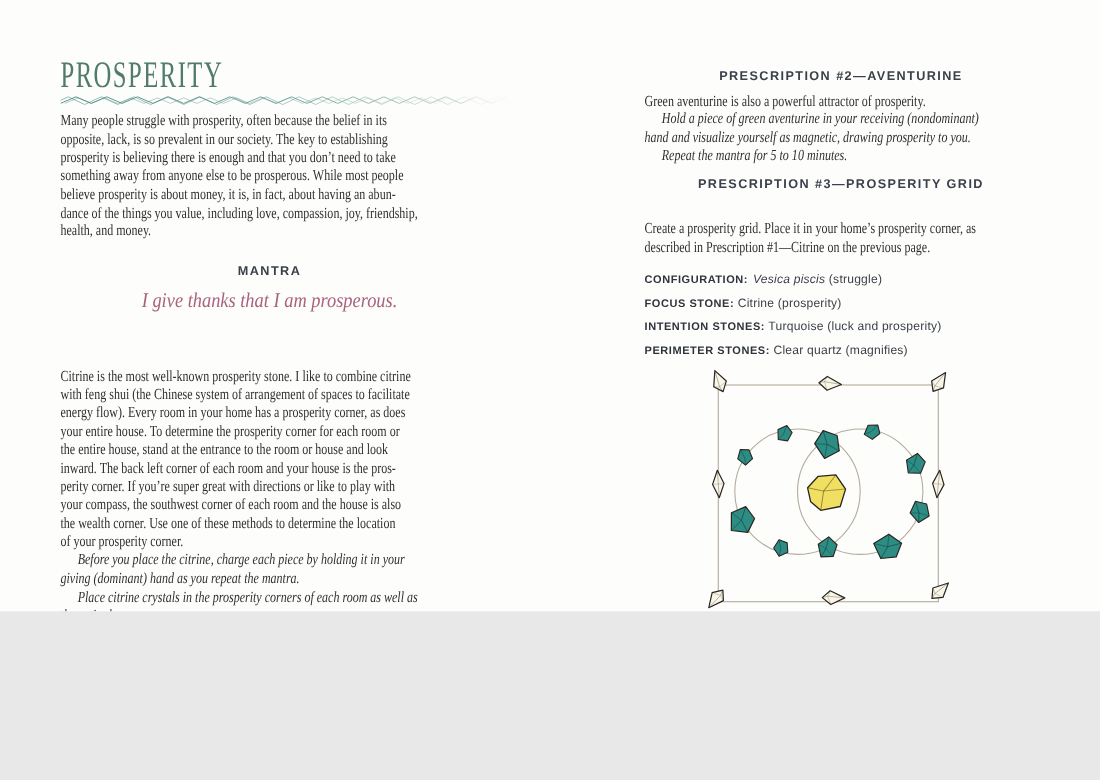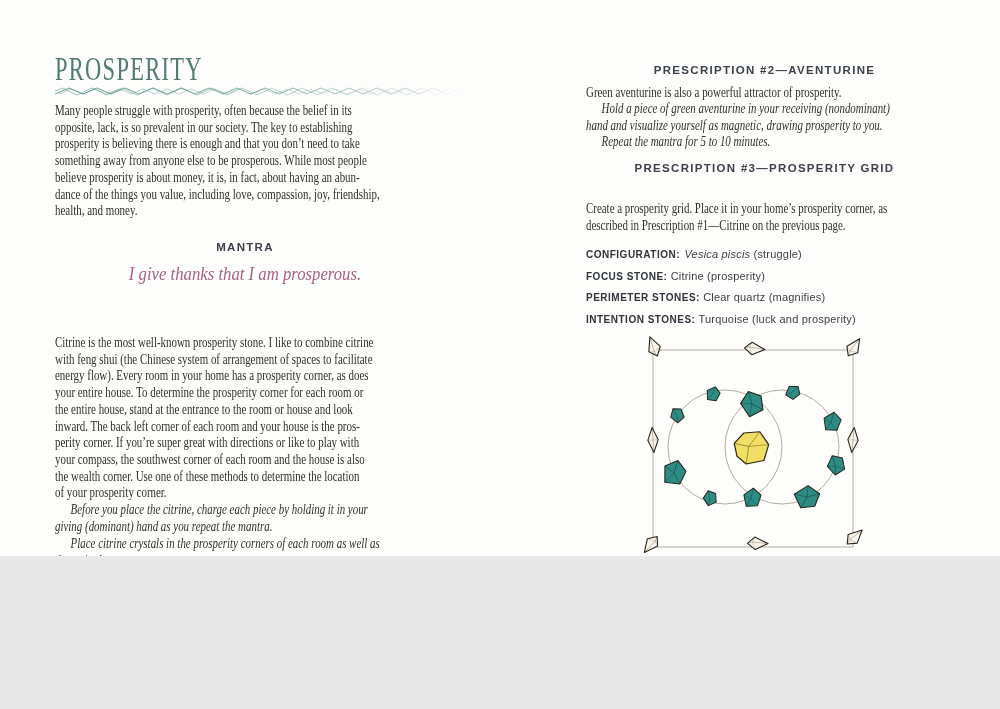--- a/index.html
+++ b/index.html
@@ -153,24 +153,24 @@
 
     <div class="config">
       <div class="config-row">
         <span class="cfg-label">CONFIGURATION:</span>
         <span class="cfg-it">Vesica piscis</span><span class="cfg-val"> (struggle)</span>
       </div>
       <div class="config-row">
         <span class="cfg-label">FOCUS STONE:</span><span class="cfg-val"> Citrine (prosperity)</span>
       </div>
       <div class="config-row">
+        <span class="cfg-label">INTENTION STONES:</span><span class="cfg-val"> Turquoise (luck and prosperity)</span>
+      </div>
+      <div class="config-row">
         <span class="cfg-label">PERIMETER STONES:</span><span class="cfg-val"> Clear quartz (magnifies)</span>
-      </div>
-      <div class="config-row">
-        <span class="cfg-label">INTENTION STONES:</span><span class="cfg-val"> Turquoise (luck and prosperity)</span>
       </div>
     </div>
 
     <svg class="grid-diagram" width="230" height="228" viewBox="0 0 230 228">
       <defs>
         <g id="quartz-kite">
           <polygon points="0,-15 6.5,-2.5 0.5,5.5 -6,-1.5" style="fill:var(--quartz-cream);stroke:var(--stone-outline);stroke-width:1.1;stroke-linejoin:round"></polygon>
           <polyline points="0,-15 -1,0.5 0.5,5.5" style="fill:none;stroke:rgba(70,60,40,0.45);stroke-width:0.7"></polyline>
           <polyline points="-6,-1.5 -1,0.5 6.5,-2.5" style="fill:none;stroke:rgba(70,60,40,0.35);stroke-width:0.6"></polyline>
         </g>

